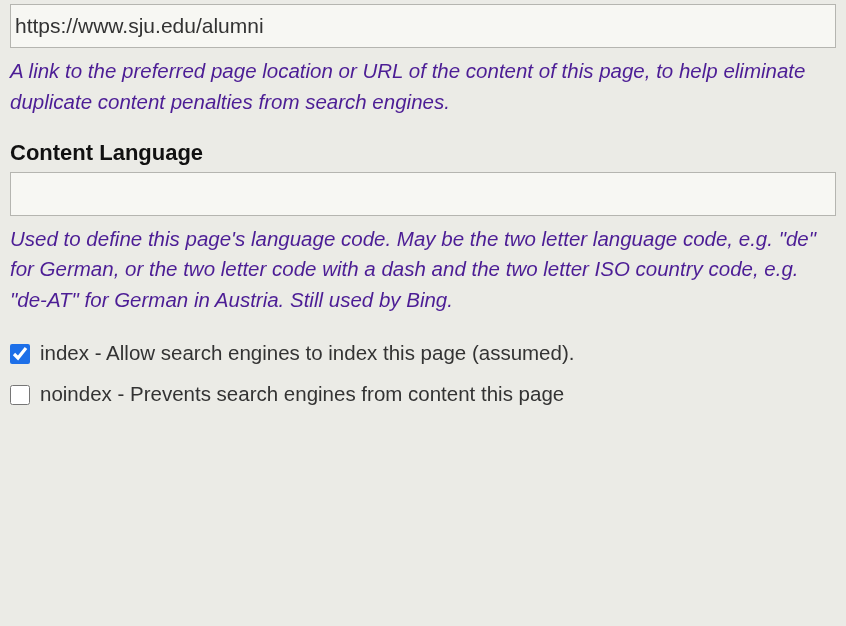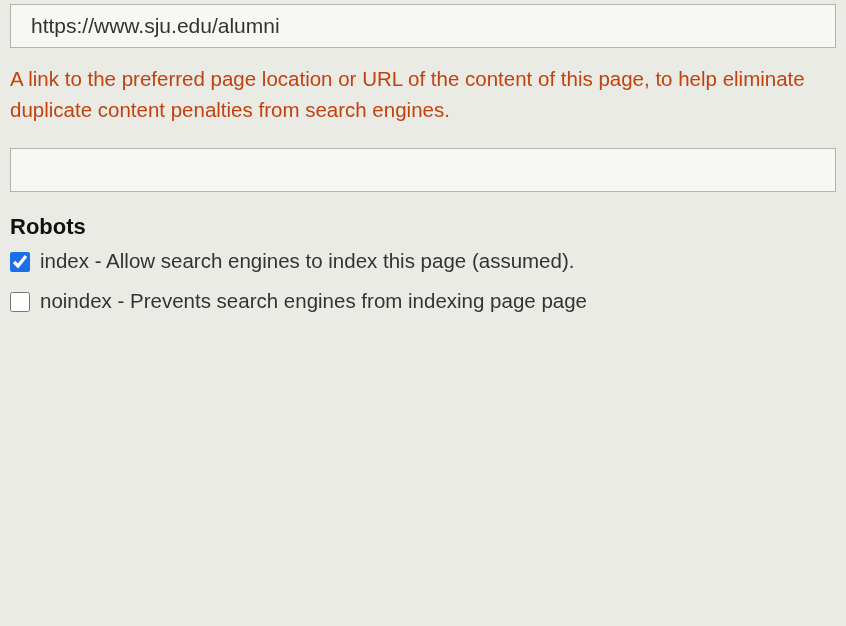--- a/index.html
+++ b/index.html
@@ -22,33 +22,34 @@
   .field-label {
     font-weight: bold;
     font-size: 22px;
     color: #111;
     margin-bottom: 6px;
     display: block;
   }
   input[type="text"] {
     width: 100%;
     font-size: 21px;
-    padding: 8px 20px;
+    padding: 8px 4px;
     border: 1px solid #b5b5b0;
     background: #f7f7f3;
     color: #333;
     outline: none;
     font-family: inherit;
     height: 44px;
   }
   .help-text {
-    color: #c2410c;
+    color: #4c1d95;
     font-size: 20.5px;
     line-height: 1.5;
-    margin-top: 16px;
+    margin-top: 8px;
+    font-style: italic;
   }
   .checkbox-list {
     margin-top: 6px;
   }
   .checkbox-row {
     display: flex;
     align-items: flex-start;
     margin-bottom: 10px;
     color: #333;
     font-size: 20.5px;
@@ -68,28 +69,29 @@
 </style>
 </head>
 <body>
 
 <div class="field-group">
   <input type="text" value="https://www.sju.edu/alumni" style="">
   <div class="help-text">A link to the preferred page location or URL of the content of this page, to help eliminate duplicate content penalties from search engines.</div>
 </div>
 
 <div class="field-group">
+  <label class="field-label">Content Language</label>
   <input type="text" value="" style="">
+  <div class="help-text">Used to define this page's language code. May be the two letter language code, e.g. "de" for German, or the two letter code with a dash and the two letter ISO country code, e.g. "de-AT" for German in Austria. Still used by Bing.</div>
 </div>
 
 <div class="field-group">
-  <label class="field-label">Robots</label>
   <div class="checkbox-list">
     <div class="checkbox-row">
       <input type="checkbox" checked="" style="">
       <span class="checkbox-label">index - Allow search engines to index this page (assumed).</span>
     </div>
     <div class="checkbox-row">
       <input type="checkbox" style="">
-      <span class="checkbox-label">noindex - Prevents search engines from indexing page page</span>
+      <span class="checkbox-label">noindex - Prevents search engines from content this page</span>
     </div>
   </div>
 </div>
 
 </body></html>

